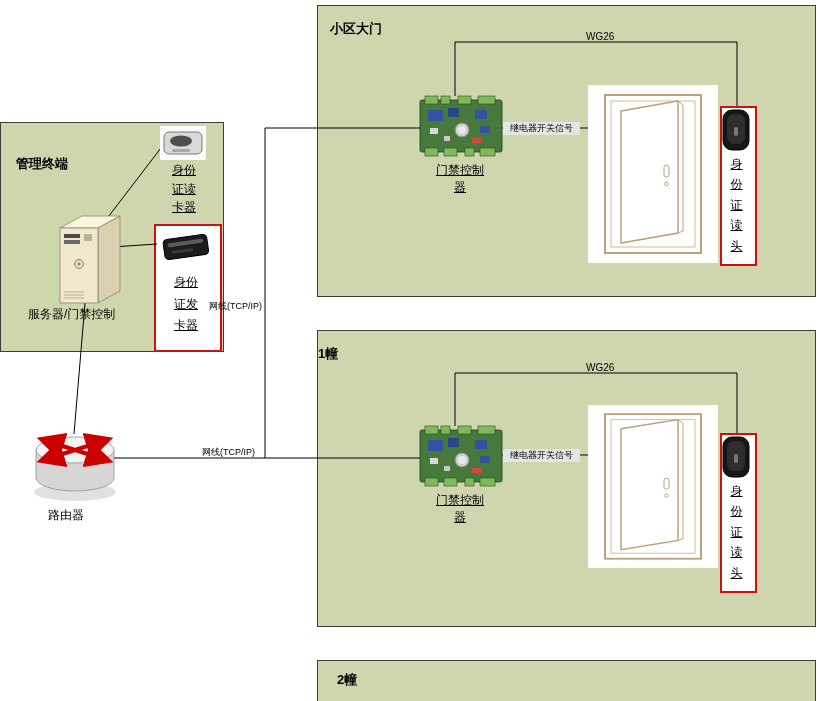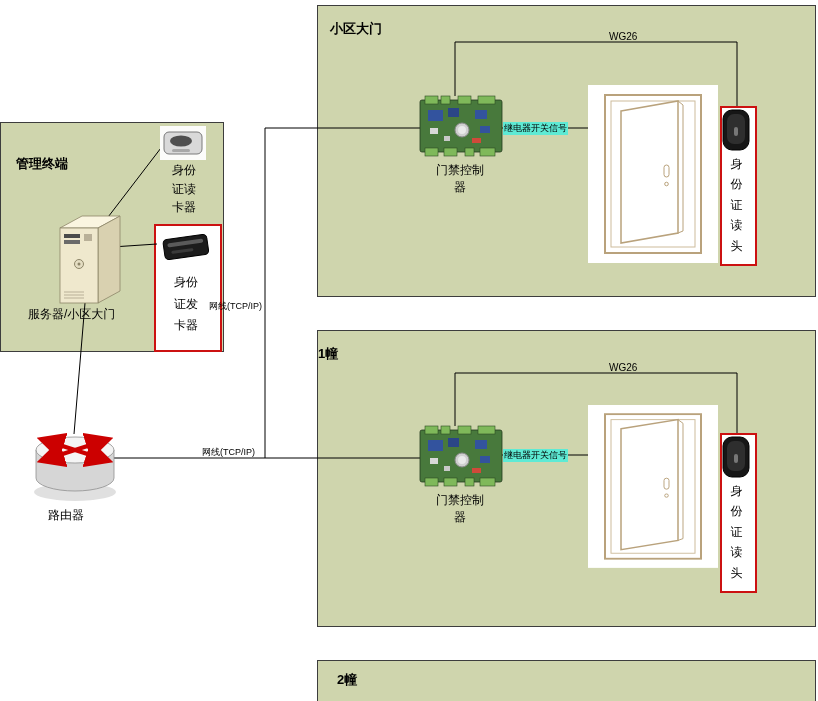--- a/index.html
+++ b/index.html
@@ -5,24 +5,24 @@
   html,body { margin:0; padding:0; }
   #app {
     position:relative; width:818px; height:701px; overflow:hidden;
     background:#ffffff; font-family:"Liberation Sans","DejaVu Sans",sans-serif;
     color:#000;
   }
   .zone { position:absolute; background:#cfd5ad; border:1px solid #3d3d3d; z-index:1; }
   .redbox { position:absolute; background:#ffffff; border:2px solid #cc1111; z-index:2; }
   .lbl { position:absolute; z-index:10; font-size:12px; line-height:1.4; white-space:nowrap; }
   .bold { font-weight:bold; font-size:13px; }
-  .pre { white-space:pre-line; text-align:center; }
+  .pre { white-space:pre-line; text-align:center;text-decoration:underline; }
   .tiny { font-size:9px; }
-  .wg { font-size:10px;margin-left:23px; }
-  .mask { background:#5eead4; padding:0 1px; }
+  .wg { font-size:10px; }
+  .mask { background:#e5e5e5; padding:0 7px; }
   .vert { line-height:1.7; text-align:center; }
   #overlay { position:absolute; left:0; top:0; z-index:5; pointer-events:none; }
 </style>
 </head>
 <body>
 
 <div id="app">
 
   <div class="zone" style="left:0;top:122px;width:222px;height:228px"></div>
   <div class="zone" style="left:317px;top:5px;width:497px;height:290px"></div>
@@ -136,21 +136,21 @@
     <use href="#reader-head" transform="translate(723,437)"></use>
   </svg>
 
   <div class="lbl bold" style="left:16px;top:155px">管理终端</div>
   <div class="lbl pre" style="left:158px;top:161px;width:52px;line-height:1.55;white-space:pre-line">身份
 证读
 卡器</div>
   <div class="lbl pre" style="left:154px;top:272px;width:64px;line-height:1.8;white-space:pre-line">身份
 证发
 卡器</div>
-  <div class="lbl" style="left:28px;top:306px">服务器/小区大门</div>
+  <div class="lbl" style="left:28px;top:306px">服务器/门禁控制</div>
   <div class="lbl" style="left:48px;top:507px">路由器</div>
   <div class="lbl tiny" style="left:200px;top:300px;width:62px;text-align:right">网线(TCP/IP)</div>
   <div class="lbl tiny" style="left:202px;top:446px">网线(TCP/IP)</div>
 
   <div class="lbl bold" style="left:330px;top:20px">小区大门</div>
   <div class="lbl wg" style="left:586px;top:30px">WG26</div>
   <div class="lbl tiny mask" style="left:503px;top:122px">继电器开关信号</div>
   <div class="lbl pre" style="left:418px;top:162px;width:84px;white-space:pre-line">门禁控制
 器</div>
   <div class="lbl pre vert" style="left:720px;top:154px;width:33px;white-space:pre-line">身

